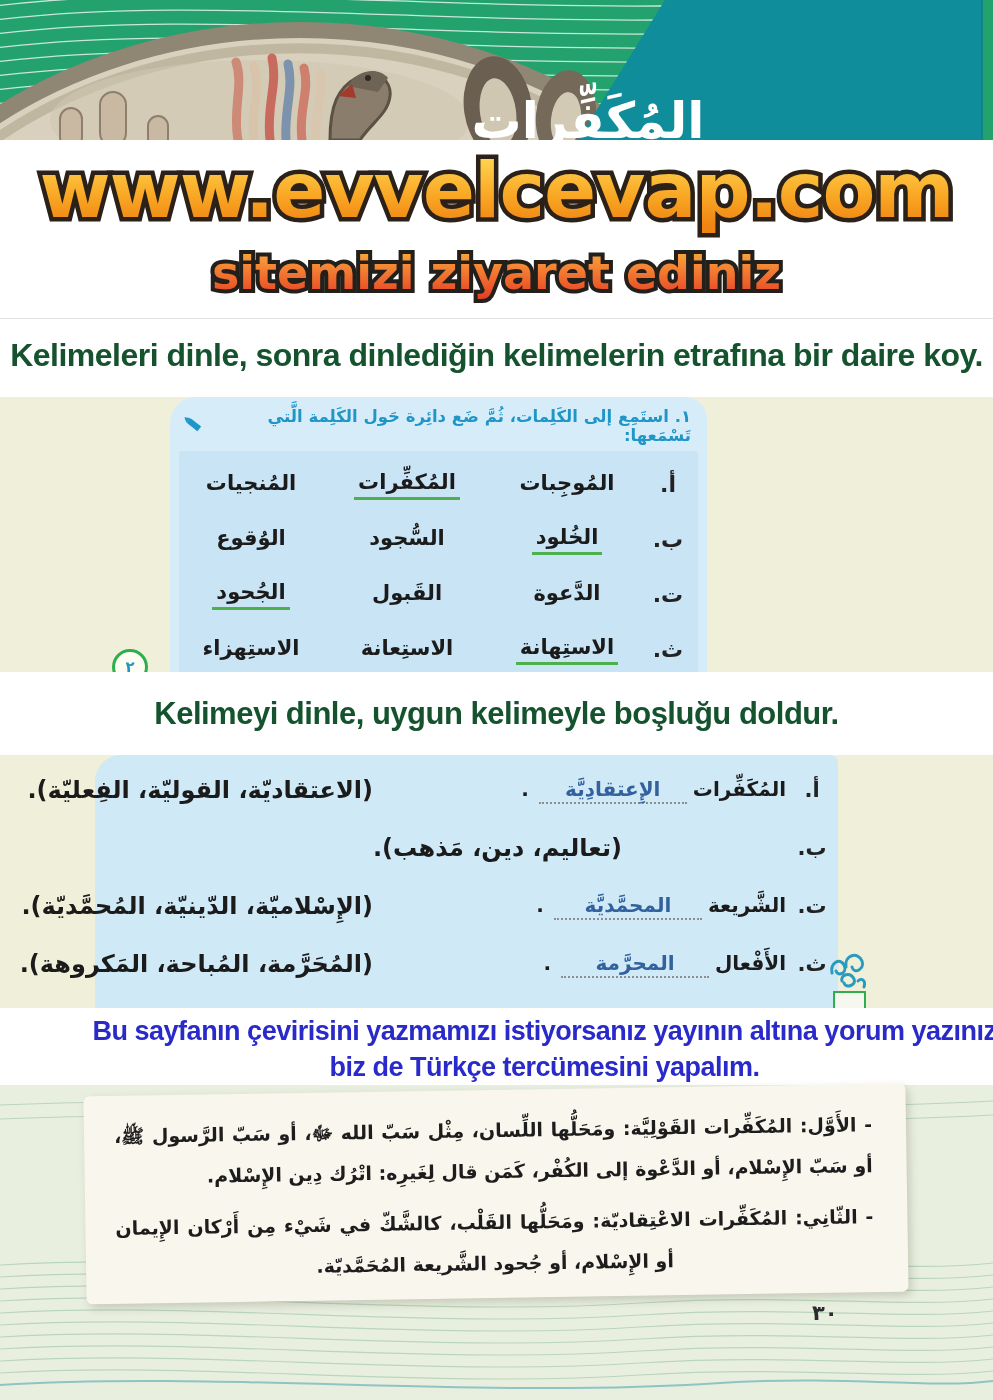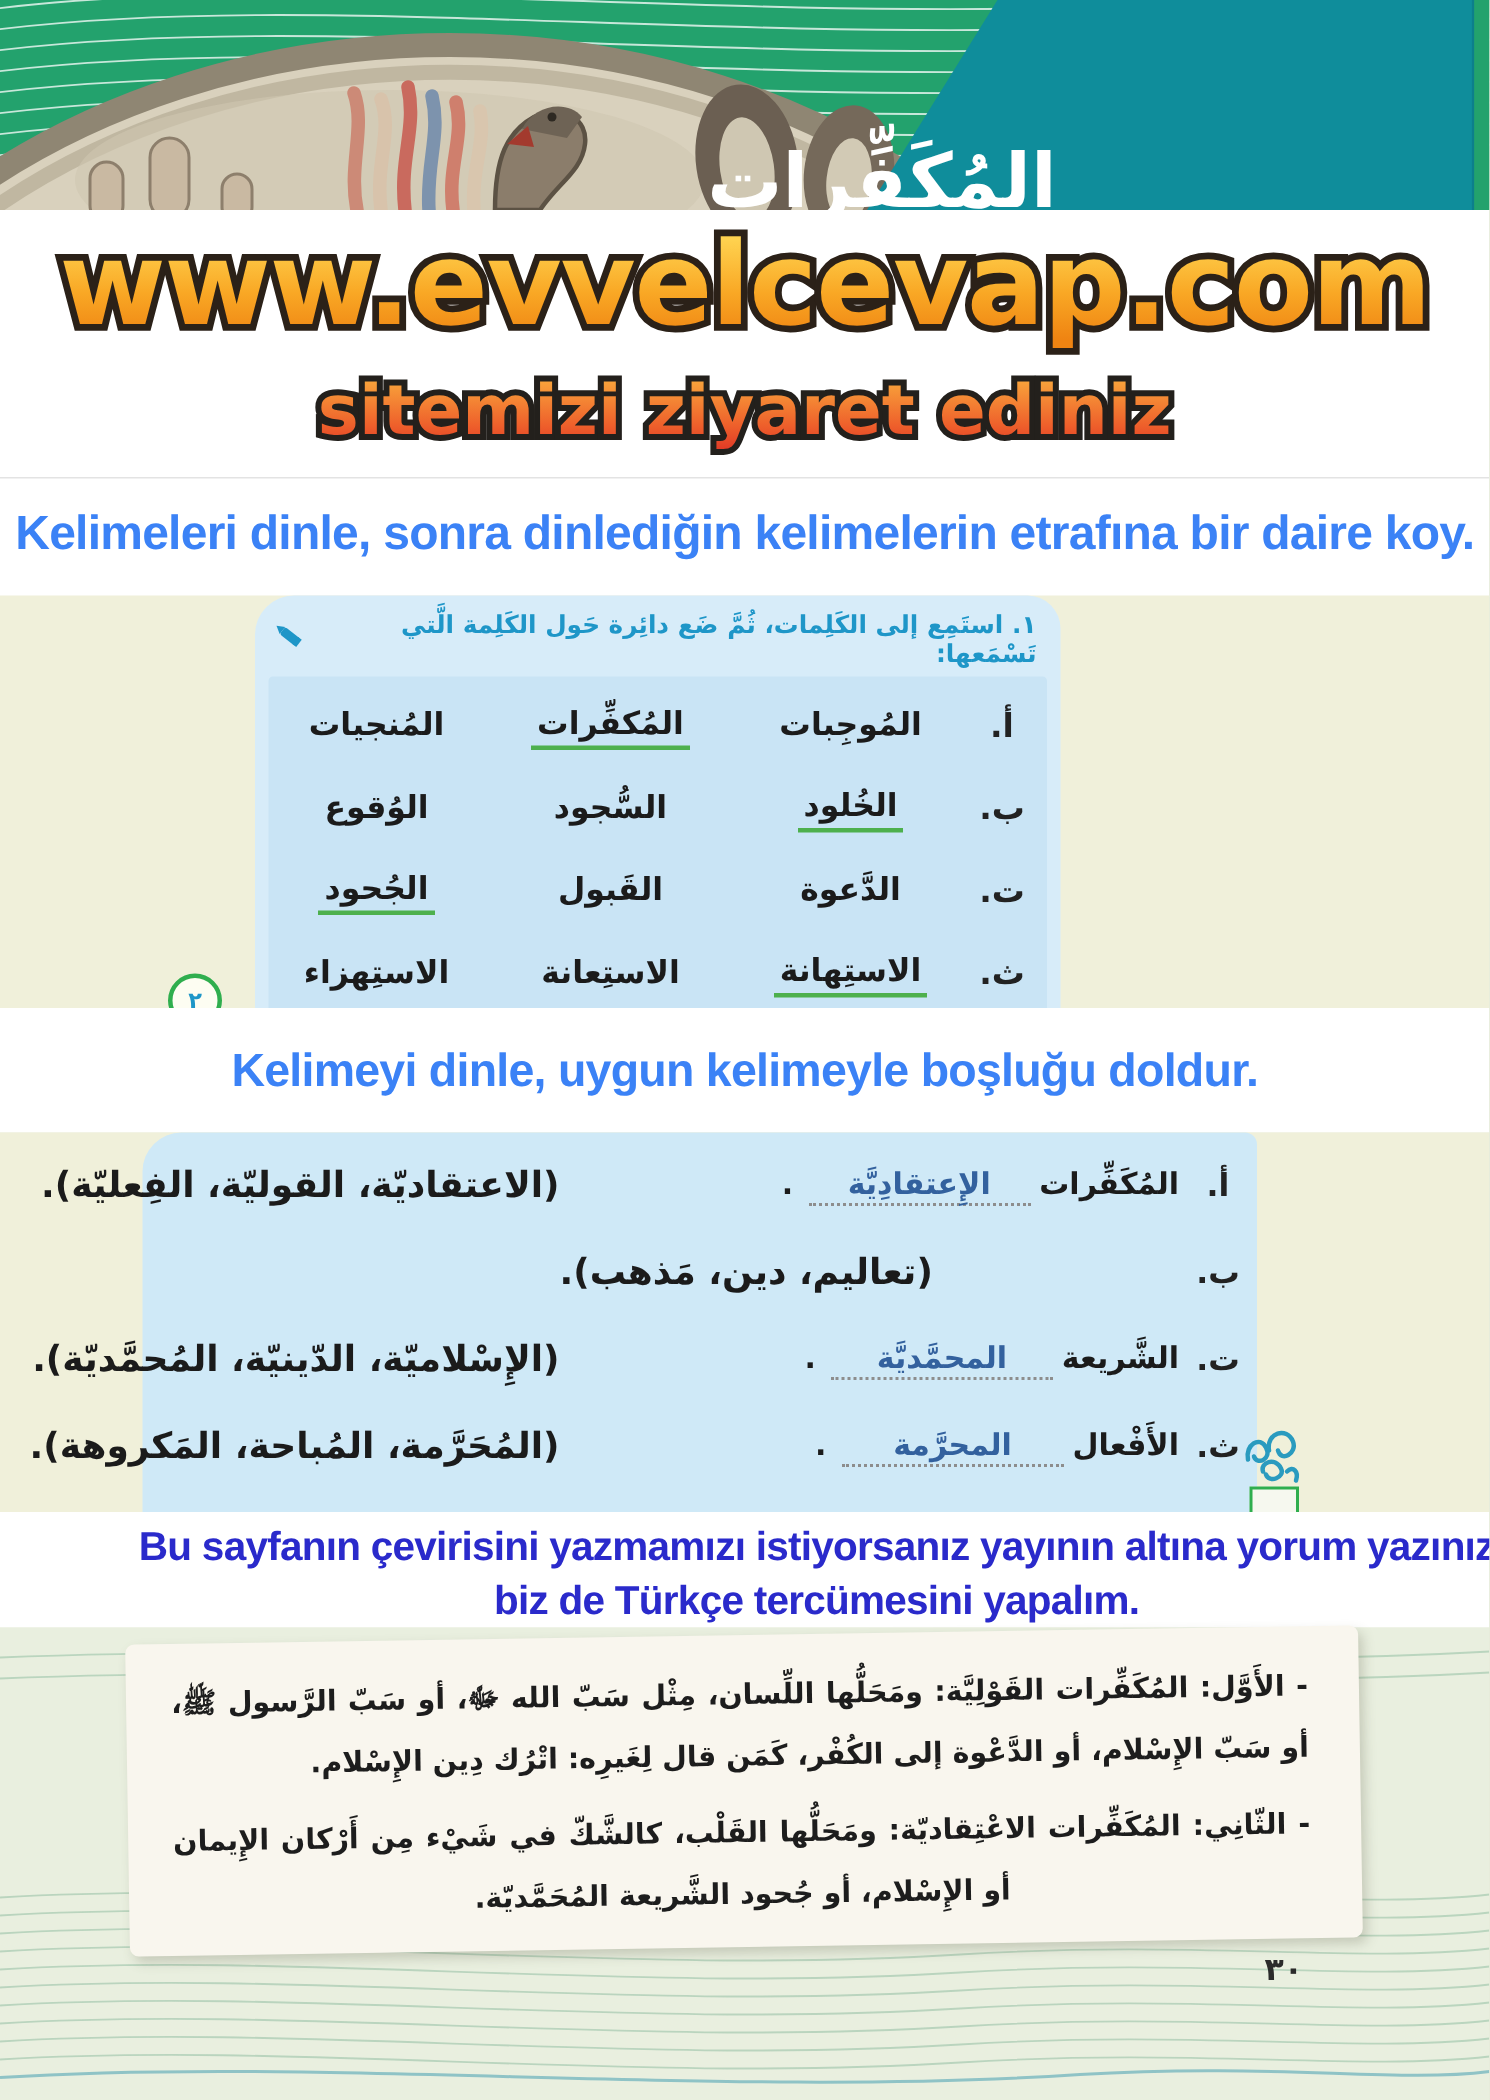--- a/index.html
+++ b/index.html
@@ -28,21 +28,21 @@
   .wm-fill2{color:#ef6a2d;}
   @supports (-webkit-background-clip: text) {
     .wm-fill1{background:linear-gradient(#ffd24f 15%,#f9a825 55%,#ef8412 90%);-webkit-background-clip:text;background-clip:text;color:transparent;}
     .wm-fill2{background:linear-gradient(#f9a83c 10%,#ee5f2b 70%,#e03a26 100%);-webkit-background-clip:text;background-clip:text;color:transparent;}
   }
 
   
   .band-red1{top:318px;height:79px;border-top:1px solid #e3e3e3;}
   .band-red2{top:672px;height:83px;text-decoration:underline;}
   .band-blue{top:1008px;height:77px;}
-  .red-text{position:absolute;left:0;width:100%;text-align:center;color:#3b82f6;font-weight:600;}
+  .red-text{position:absolute;left:0;width:100%;text-align:center;color:#14532d;font-weight:600;}
   .red1{top:18px;font-size:32px;letter-spacing:-0.5px;}
   .red2{top:24px;font-size:31px;letter-spacing:-0.5px;}
   .blue-text{position:absolute;left:0;width:100%;text-align:center;color:#2a2acb;font-weight:600;font-size:27px;letter-spacing:-0.5px;padding-left:48px;}
   .blue1{top:8px;}
   .blue2{top:44px;}
 
   
   .sect{position:absolute;left:0;width:993px;background:#f0f0da;}
   .sect-ex1{top:397px;height:275px;padding-left:40px;}
   .sect-ex2{top:755px;height:253px;}
@@ -78,21 +78,21 @@
 
   
   .footer{position:absolute;left:0;top:1085px;width:993px;height:315px;background:#e9efdf;}
   .footer svg.waves{position:absolute;left:0;top:0;}
   .notes-box{position:absolute;left:85px;top:5px;width:822px;height:208px;background:#f9f6ee;
     border-radius:6px;box-shadow:3px 4px 8px rgba(90,90,70,.25);transform:rotate(-0.9deg);
     padding:20px 34px 0 30px;box-sizing:border-box;direction:rtl;}
   .note-para{font-family:"DejaVu Sans",sans-serif;font-weight:bold;font-size:19px;color:#1d1d1d;
     line-height:2.15;text-align:justify;margin:0 0 10px 0;}
   .note-para.second{text-align-last:center;}
-  .page-number{position:absolute;left:843px;top:216px;font-family:"DejaVu Sans",sans-serif;
+  .page-number{position:absolute;left:812px;top:216px;font-family:"DejaVu Sans",sans-serif;
     font-weight:bold;font-size:21px;color:#2b2b2b;}
 </style>
 </head>
 <body>
 
 <div class="page">
 
   <div class="header">
     <svg width="993" height="140" viewBox="0 0 993 140">
 

